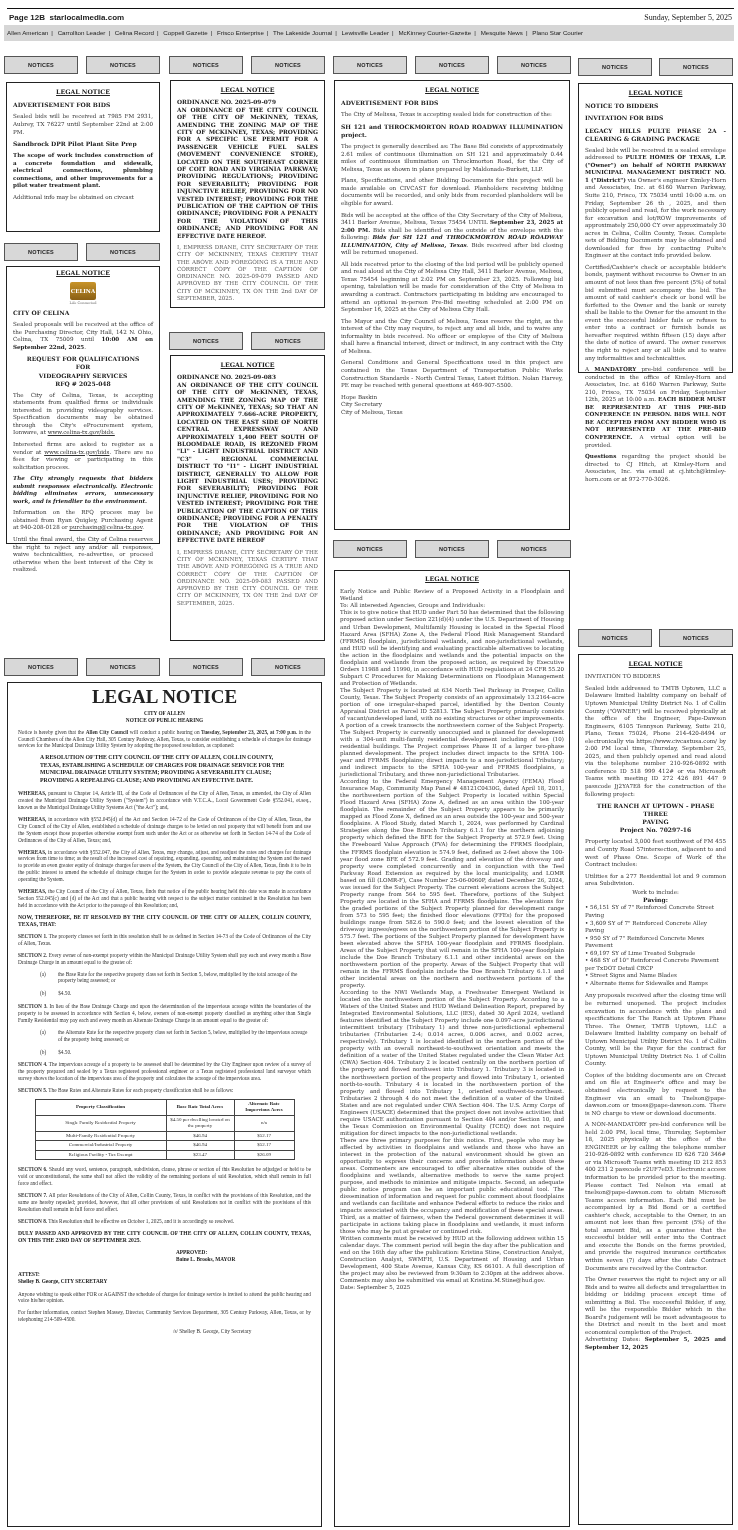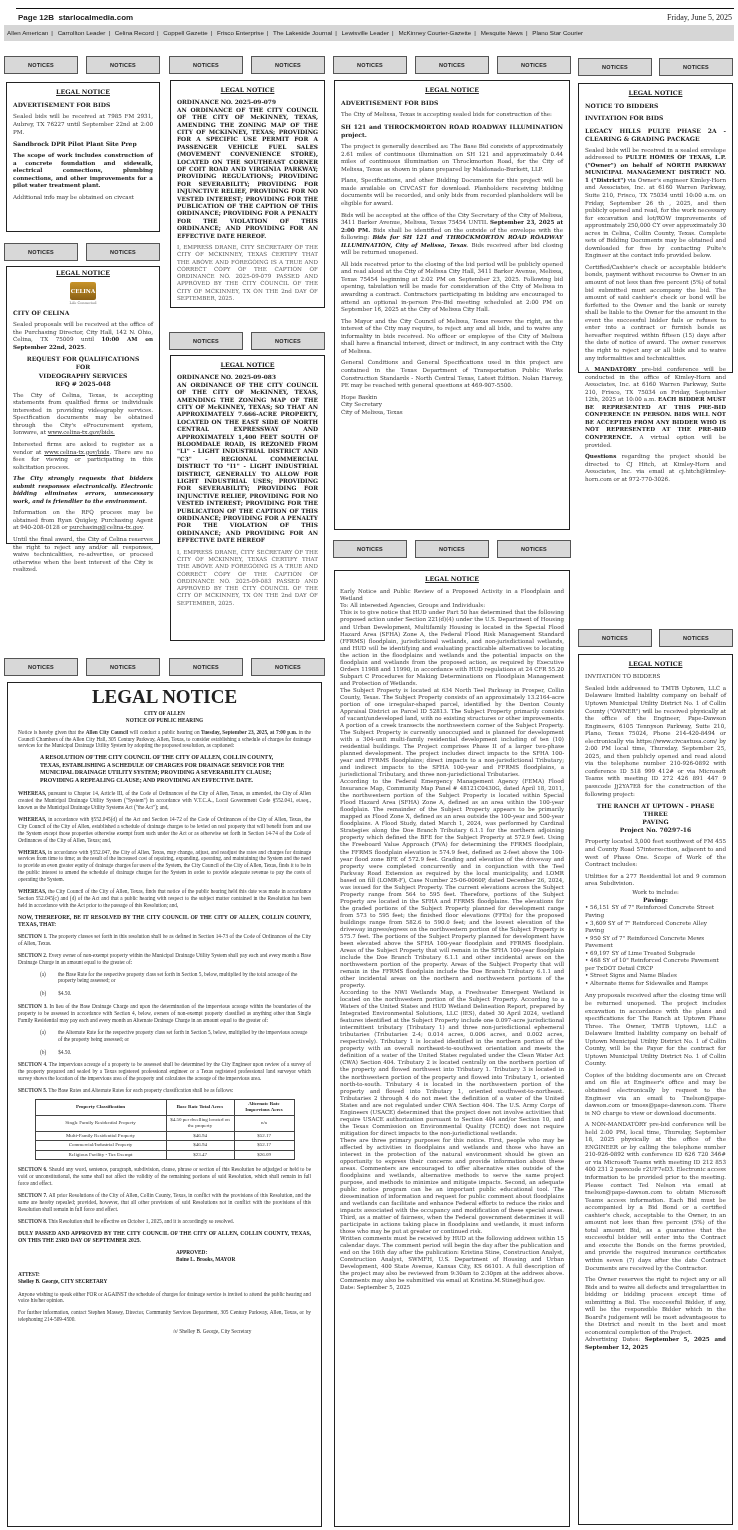--- a/index.html
+++ b/index.html
@@ -1,17 +1,17 @@
 <!DOCTYPE html>
 <html><head>
 <meta charset="utf-8">
 <style>
   * { box-sizing: border-box; margin: 0; padding: 0; }
   body { width: 738px; height: 1530px; background: #fff; font-family: "DejaVu Serif", serif; color: #222; position: relative; overflow: hidden; }
-  .masthead { position: absolute; left: 16px; right: 4px; top: 8px; border-top: 1.5px solid #111; padding-top: 4px; height: 14px; font-size: 8.5px; }
+  .masthead { position: absolute; left: 7px; right: 4px; top: 8px; border-top: 1.5px solid #111; padding-top: 4px; height: 14px; font-size: 8.5px; }
   .masthead .left { position: absolute; left: 2px; top: 4px; font-family: "Liberation Sans", sans-serif; font-weight: bold; font-size: 8px; }
   .masthead .center { position: absolute; left: 0; right: 0; top: 4px; text-align: center; font-family: "Liberation Serif", serif; font-size: 8px; }
   .masthead .right { position: absolute; right: 2px; top: 4px; font-family: "Liberation Serif", serif; font-size: 8px; }
   .papers { position: absolute; left: 4px; right: 4px; top: 25px; height: 16px; background: #d6d6d6; font-family: "Liberation Sans", sans-serif; font-size: 6.2px; line-height: 16px; padding-left: 3px; white-space: nowrap; overflow: hidden; color: #222; }
   .papers span.sep { margin: 0 3px; }
   .nbtn { position: absolute; height: 18px; background: #d8d8d8; border: 1px solid #555; font-family: "Liberation Sans", sans-serif; font-weight: bold; font-size: 5.5px; text-align: center; line-height: 16px; color: #222; letter-spacing: 0.2px; }
   .box { position: absolute; border: 1.3px solid #222; background: #fff; padding: 5px 6px; font-size: 5.6px; line-height: 1.35; color: #333; }
   .box p { margin-bottom: 4px; text-align: justify; }
   .ln { text-align: center; font-weight: bold; text-decoration: underline; font-size: 6.2px; margin-bottom: 5px; color: #222; }
   .hd { font-weight: bold; color: #222; font-size: 6px; }
@@ -35,21 +35,21 @@
   table.rates th { font-weight: bold; color: #222; }
   .hud { font-size: 5.5px; line-height: 1.28; text-align: justify; color: #333; }
   .bul { padding-left: 0; list-style: none; }
   .bul li:before { content: "• "; }
 </style>
 </head>
 <body>
 
 <div class="masthead">
   <span class="left"><span>Page 12B</span>&nbsp;&nbsp;<span>starlocalmedia.com</span></span>
-  <span class="right">Friday, June 5, 2025</span>
+  <span class="right">Sunday, September 5, 2025</span>
 </div>
 <div class="papers">
   <span>Allen American</span><span class="sep">|</span>
   <span>Carrollton Leader</span><span class="sep">|</span>
   <span>Celina Record</span><span class="sep">|</span>
   <span>Coppell Gazette</span><span class="sep">|</span>
   <span>Frisco Enterprise</span><span class="sep">|</span>
   <span>The Lakeside Journal</span><span class="sep">|</span>
   <span>Lewisville Leader</span><span class="sep">|</span>
   <span>McKinney Courier-Gazette</span><span class="sep">|</span>

